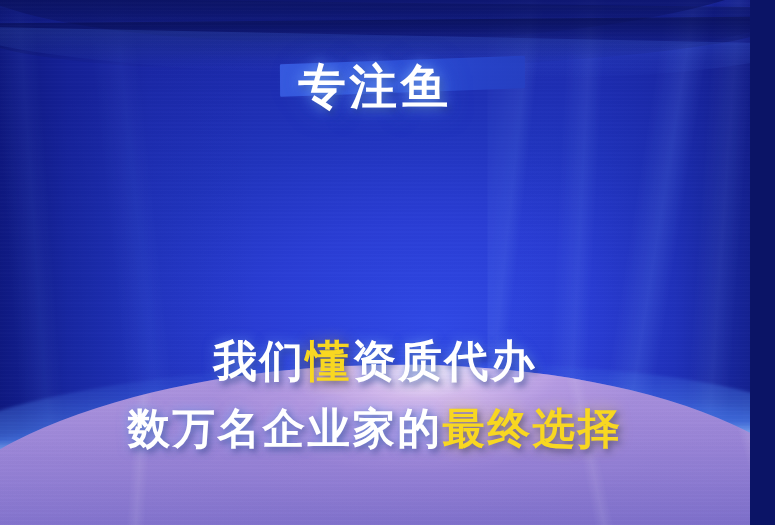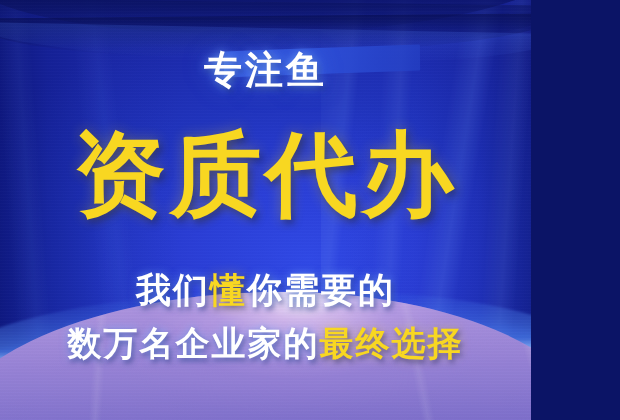--- a/index.html
+++ b/index.html
@@ -6,21 +6,21 @@
     margin: 0;
     padding: 0;
     background: #0b1466;
   }
   body {
     font-family: "Liberation Sans", "DejaVu Sans", sans-serif;
   }
 
   #poster {
     position: relative;
-    width: 531px;
+    width: 600px;
     height: 420px;
     overflow: hidden;
     background: #14532d;
   }
 
   
   .bg-base {
     position: absolute;
     inset: 0;
     background:
@@ -288,24 +288,23 @@
   </div>
 
   <div class="scanlines"></div>
 
   <div class="content">
 
     <div class="eyebrow-band"></div>
 
     <div class="eyebrow">专注鱼</div>
 
-    <div class="headline">资质代办</div>
 
     <div class="subline">
-      <span>我们</span><span class="hl-yellow">懂</span><span>你需要的</span>
+      <span>我们</span><span class="hl-yellow">懂</span><span>资质代办</span>
     </div>
 
     <div class="subline2">
       <span>数万名企业家的</span><span class="hl-yellow">最终选择</span>
     </div>
 
   </div>
 </div>
 
 </body></html>

